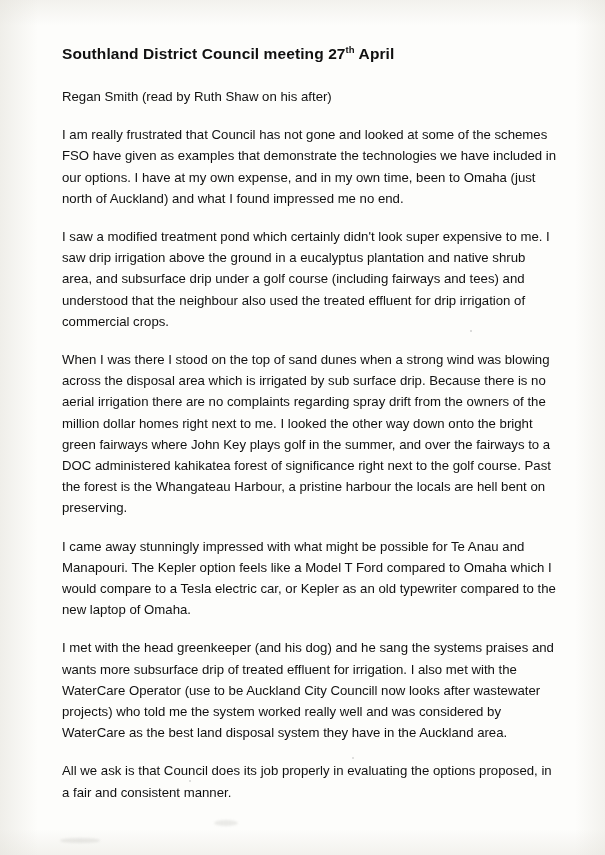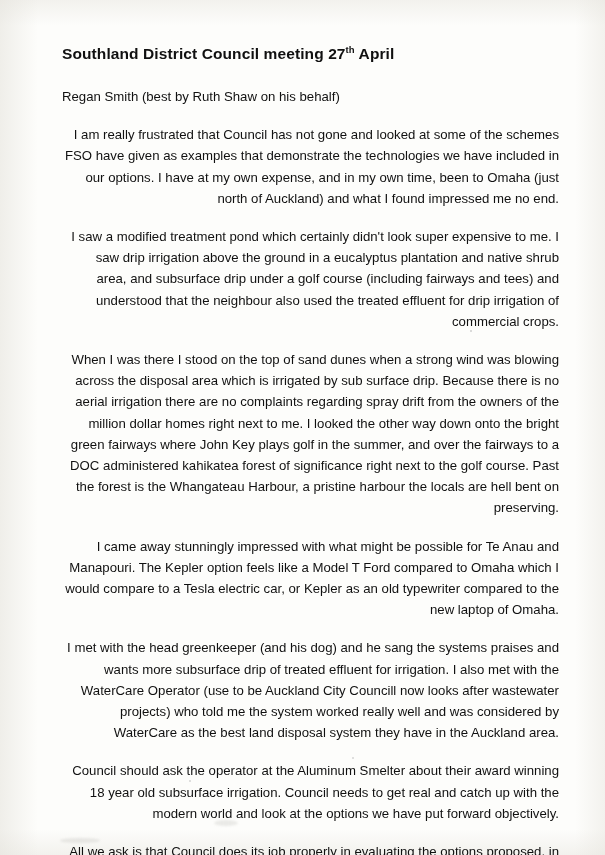--- a/index.html
+++ b/index.html
@@ -48,21 +48,21 @@
   .byline {
     font-size: 13.2px;
     color: #111;
     margin: 0 0 20px 0;
   }
   p.para {
     font-size: 13.2px;
     line-height: 21.2px;
     color: #111;
     margin: 0 0 17px 0;
-    text-align: right;
+    text-align: left;
   }
   p.para:last-child {
     margin-bottom: 0;
   }
   
   .speck {
     position: absolute;
     background: rgba(120,120,120,0.30);
     border-radius: 50%;
     pointer-events: none;
@@ -78,29 +78,28 @@
 </head>
 <body>
 
 <div class="page">
   <div class="scan-tint"></div>
 
   <div class="content">
 
     <h1 class="doc-title"><span>Southland District Council  meeting  27</span><sup>th</sup><span> April</span></h1>
 
-    <p class="byline">Regan Smith  (best by Ruth Shaw on his behalf)</p>
+    <p class="byline">Regan Smith  (read by Ruth Shaw on his after)</p>
 
     <p class="para">I am really frustrated that Council has not gone and looked at some of the schemes FSO have given as examples that demonstrate the technologies we have included in our options.  I have at my own expense, and in my own time, been to Omaha (just north of Auckland) and what I found impressed me no end.</p>
     <p class="para">I saw a modified treatment pond which certainly didn't look super expensive to me. I saw drip irrigation above the ground in a eucalyptus plantation and native shrub area, and subsurface drip under a golf course (including fairways and tees) and understood that the neighbour also used the treated effluent for drip irrigation of commercial crops.</p>
     <p class="para">When I was there I stood on the top of  sand dunes when a strong wind was blowing across the disposal area which is irrigated by sub surface drip. Because there is no aerial irrigation there are no complaints regarding spray drift from  the owners of the million dollar homes right next to me. I looked the other way down onto the bright green fairways where John Key plays golf in the summer, and over the fairways to a DOC administered kahikatea forest of significance right next to the golf course. Past the forest is the Whangateau Harbour, a pristine harbour the locals are hell bent on preserving.</p>
     <p class="para">I came away stunningly impressed with what might be possible for Te Anau and Manapouri.  The Kepler option feels like a Model T Ford compared to Omaha which I would compare to a Tesla electric car, or Kepler as an old typewriter compared to the new laptop of Omaha.</p>
     <p class="para">I met with the head greenkeeper (and his dog) and he sang the systems praises and wants more subsurface drip of treated effluent for irrigation.
  I also met with the WaterCare Operator  (use to be  Auckland  City Councill now looks after wastewater projects) who told me the system worked really well and was considered by WaterCare as the best land disposal system they have in the Auckland area.</p>
-    <p class="para">Council should ask the operator at the Aluminum Smelter about their award winning 18 year old subsurface irrigation.  Council needs to get real and catch up with the modern world and look at the options we have put forward objectively.</p>
     <p class="para">All we ask is that Council does its job properly in evaluating the options proposed, in a fair and consistent manner.</p>
   </div>
 
   <div class="speck" style="left:189px; top:780px; width:2px; height:2px;"></div>
   <div class="speck" style="left:352px; top:757px; width:2px; height:2px;"></div>
   <div class="speck" style="left:470px; top:330px; width:1.5px; height:1.5px;"></div>
   <div class="smudge" style="left:214px; top:820px; width:24px; height:6px;"></div>
   <div class="smudge" style="left:60px; top:838px; width:40px; height:5px;"></div>
 </div>
 

